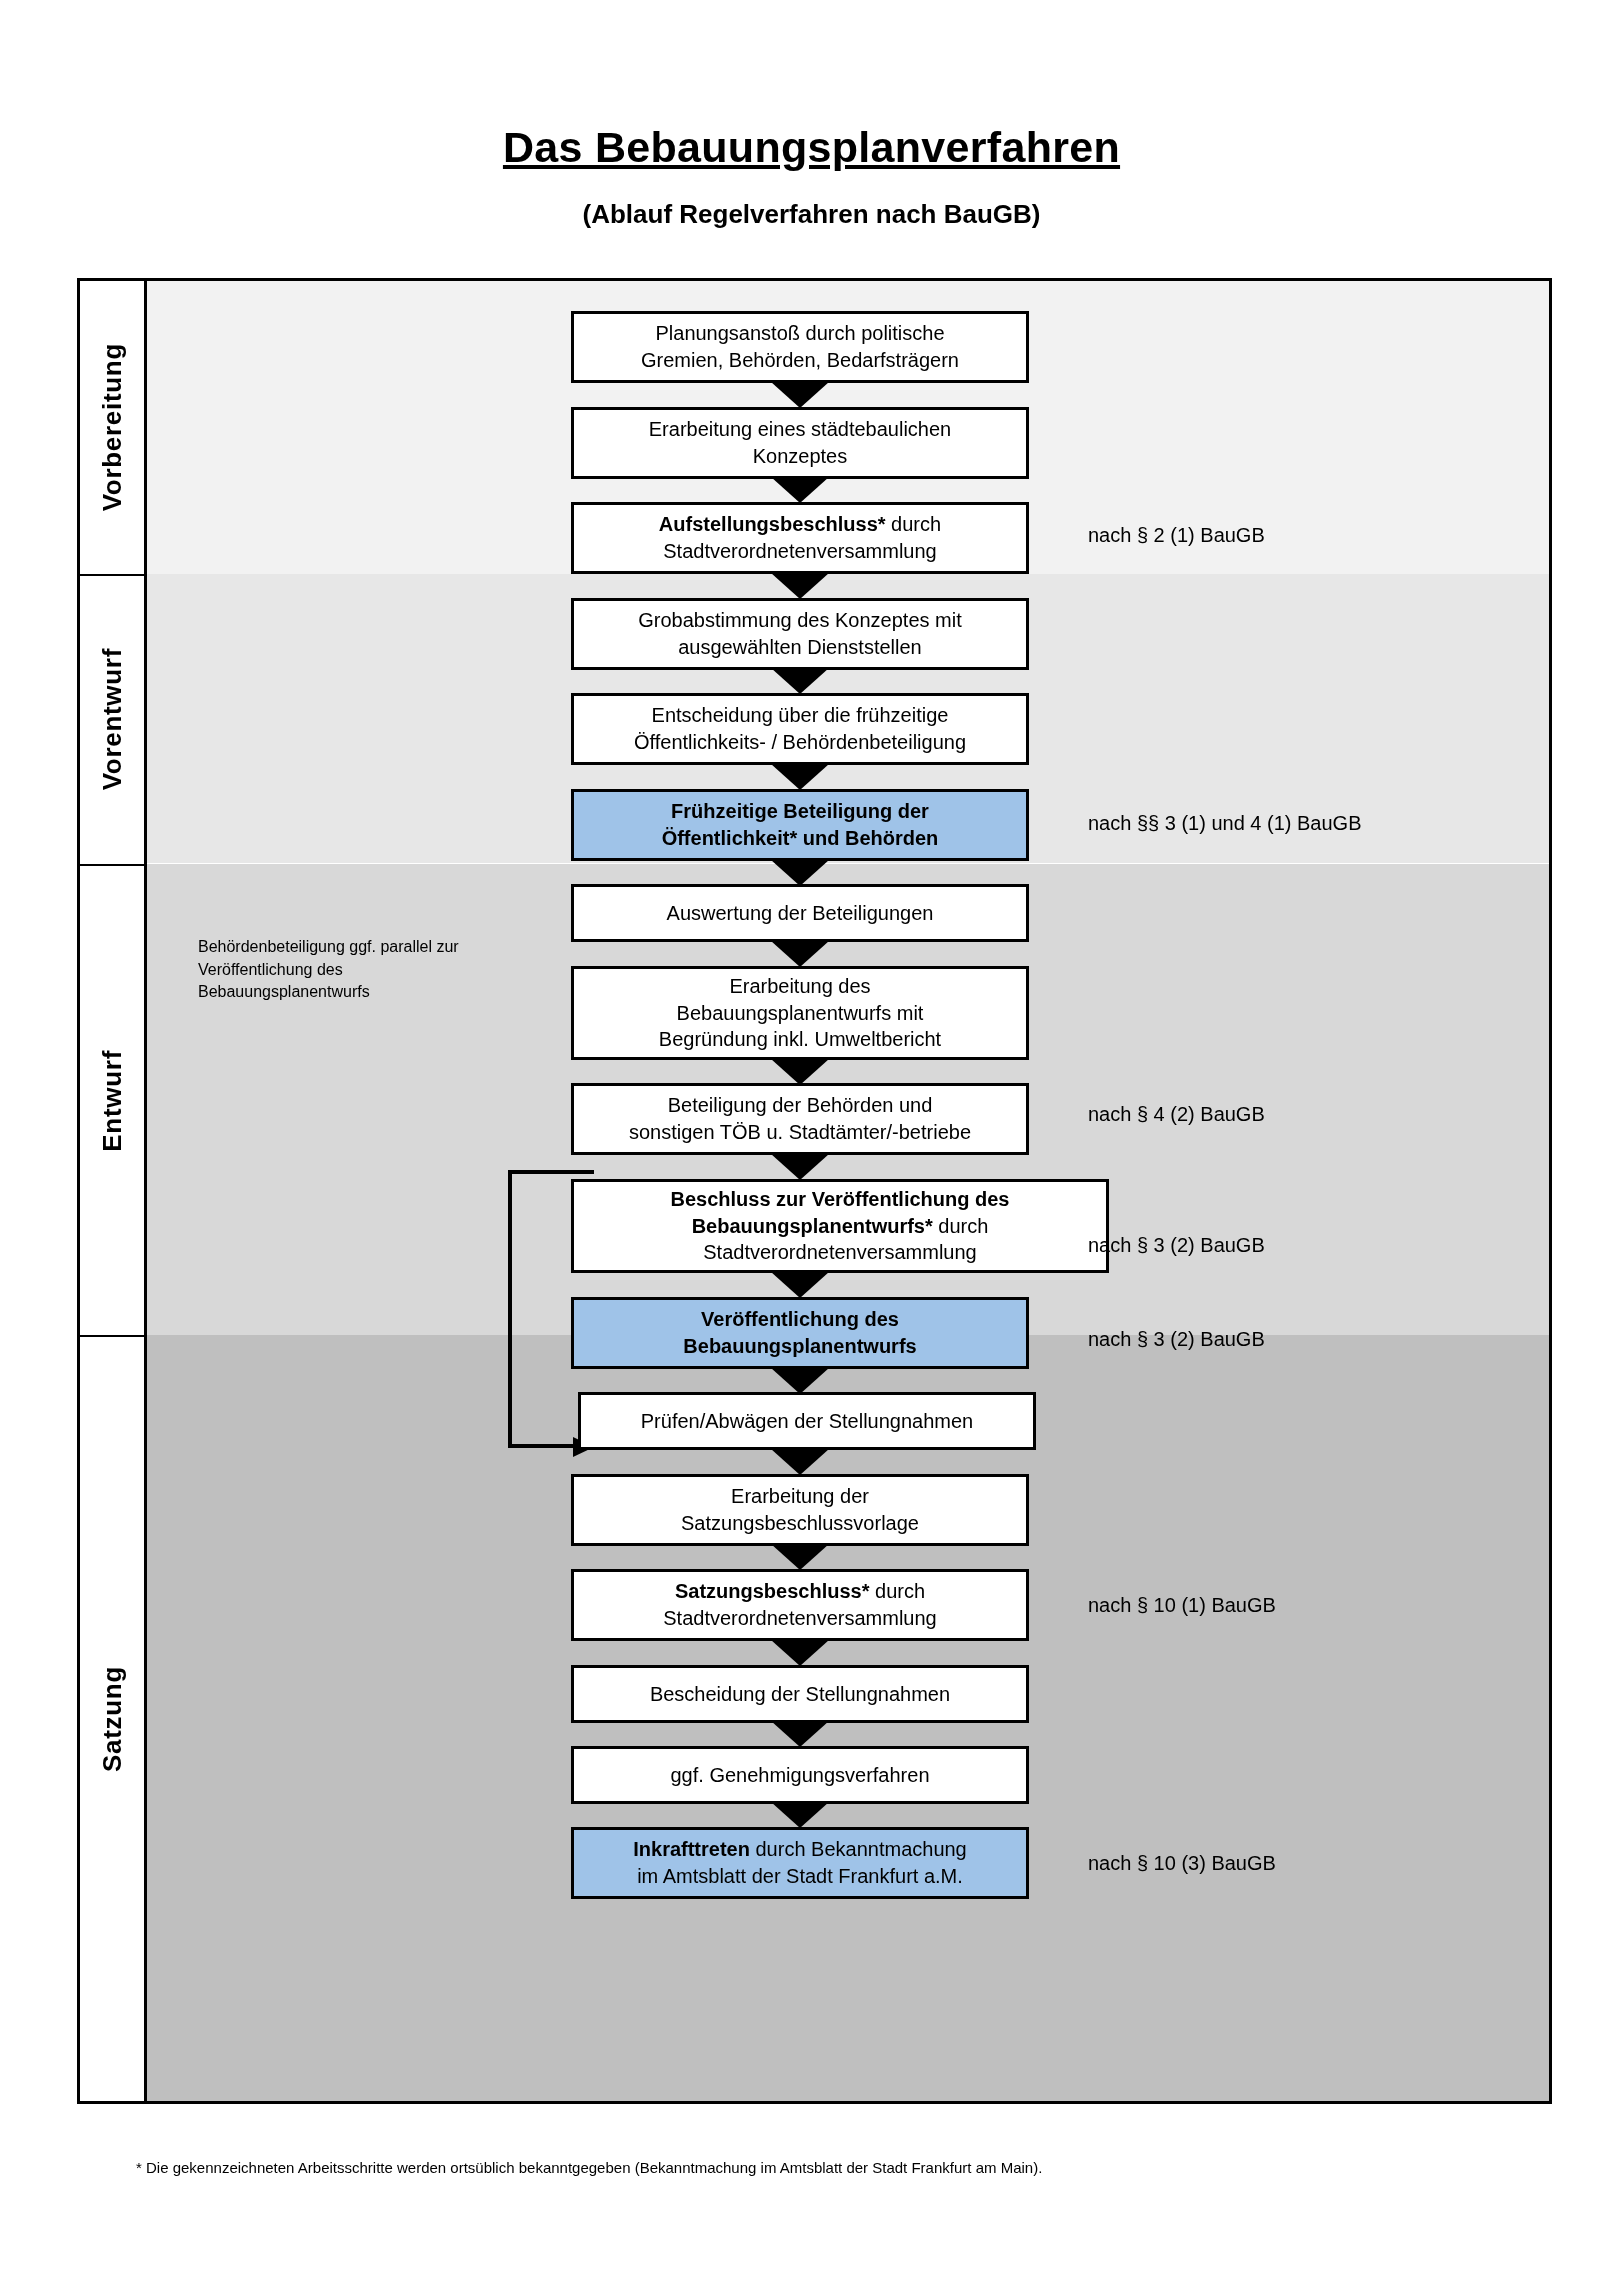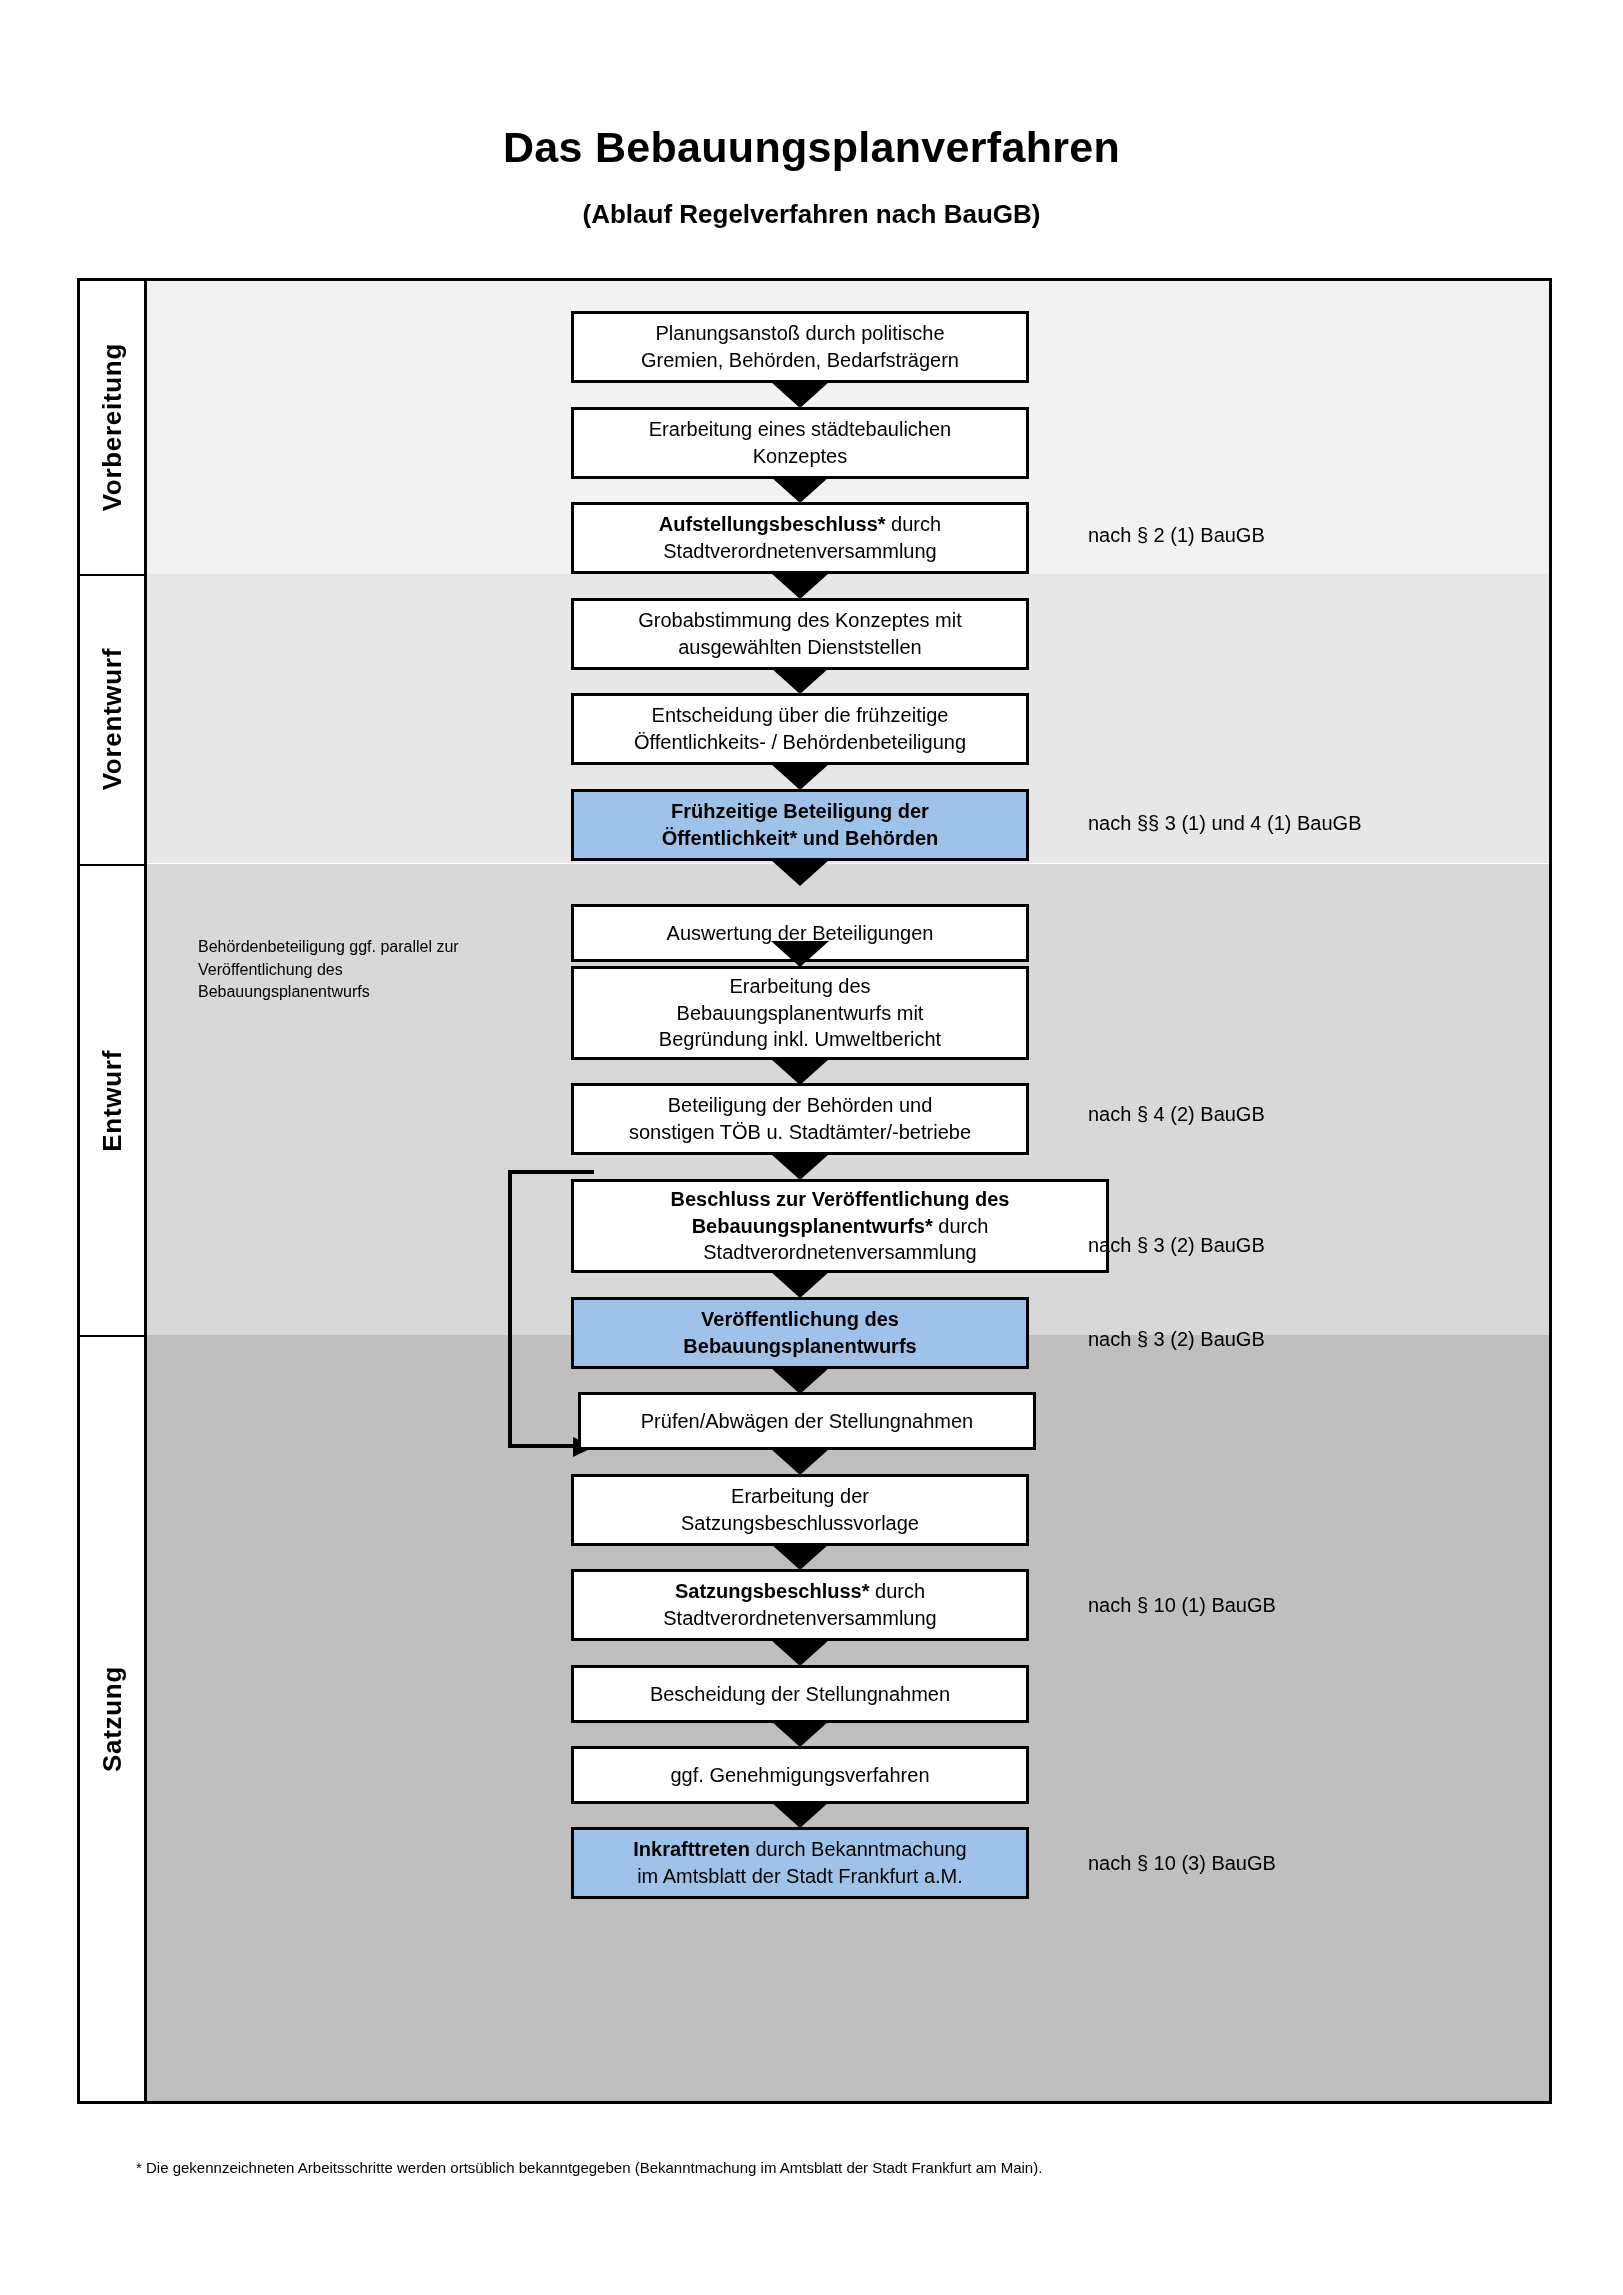--- a/index.html
+++ b/index.html
@@ -22,20 +22,21 @@
     left: 0;
     top: 124px;
     width: 1623px;
     text-align: center;
   }
   #page-title {
     font-size: 43px;
     font-weight: bold;
     letter-spacing: 0.3px;
     line-height: 1.1;
+    text-decoration: underline;
   }
   #page-subtitle {
     margin-top: 27.5px;
     font-size: 26px;
     font-weight: bold;
   }
 
   
   #chart-frame {
     position: absolute;
@@ -249,21 +250,21 @@
     <span class="line">Öffentlichkeits- / Behördenbeteiligung</span>
   </div>
   <div class="arrow" style="left:691px; top:483px;"></div>
 
   <div class="node highlight" style="left:491px; top:508px; width:458px; height:72px;">
     <span class="line"><b>Frühzeitige Beteiligung der</b></span>
     <span class="line"><b>Öffentlichkeit* und Behörden</b></span>
   </div>
   <div class="arrow" style="left:691px; top:579px;"></div>
 
-  <div class="node" style="left:491px; top:603px; width:458px; height:58px;margin-top:20px;">
+  <div class="node" style="left:491px; top:603px; width:458px; height:58px;">
     <span class="line">Auswertung der Beteiligungen</span>
   </div>
   <div class="arrow" style="left:691px; top:660px;"></div>
 
   <div class="node" style="left:491px; top:685px; width:458px; height:94px;">
     <span class="line">Erarbeitung des</span>
     <span class="line">Bebauungsplanentwurfs mit</span>
     <span class="line">Begründung inkl. Umweltbericht</span>
   </div>
   <div class="arrow" style="left:691px; top:778px;"></div>

